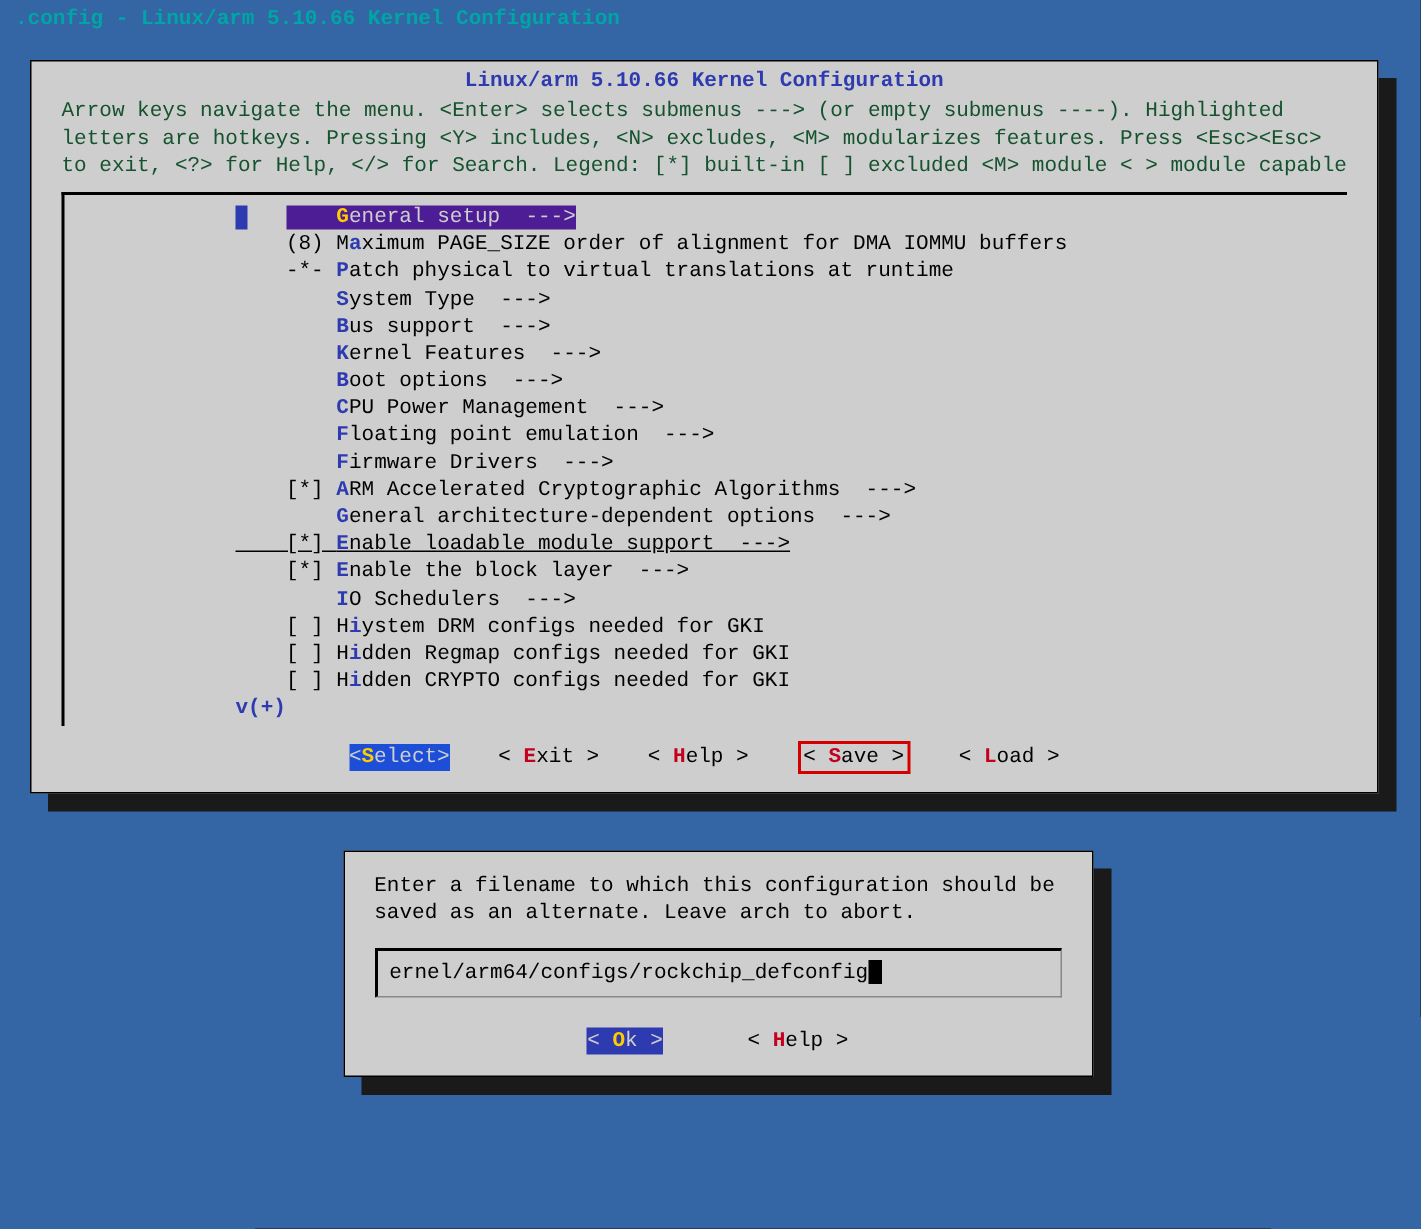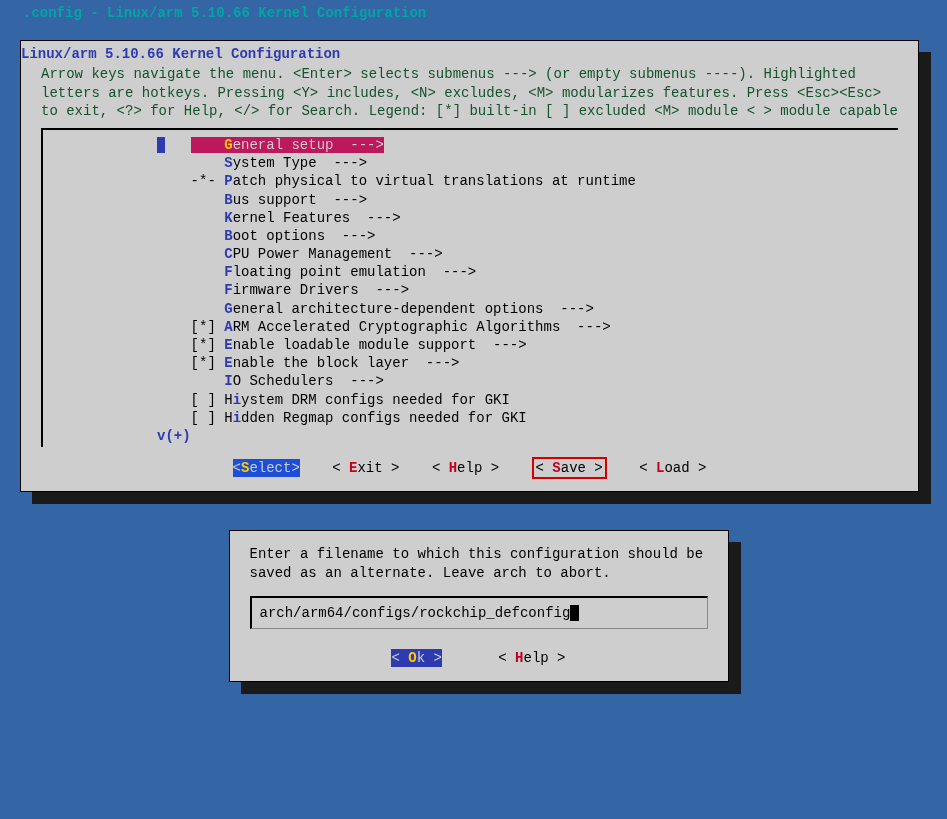--- a/index.html
+++ b/index.html
@@ -7,31 +7,32 @@
       font-family: 'Consolas', 'Monaco', 'Courier New', monospace;
       font-size: 14px;
       background: #3465a4;
       width: 947px;
       height: 819px;
       overflow: hidden;
       line-height: 1.3;
     }
     .term-title {
       color: #00a5a5;
-      padding: 4px 23px;
+      padding: 4px 10px;
       background: #3465a4;
       font-weight: bold;
     }
     .main-window {
       background: #cecece;
       margin: 14px 28px 8px 20px;
       position: relative;
       border: 1px solid #000;
     }
     .win-title {
+      text-align: center;
       color: #2e3bb0;
       font-weight: bold;
       padding-top: 4px;
     }
     .help-text {
       color: #14532d;
       padding: 2px 20px 8px 20px;
     }
     .menu-box {
       border-top: 2px solid #000;
@@ -41,21 +42,21 @@
       margin: 0 20px 2px 20px;
       padding: 6px 6px 2px 6px;
       background: #cecece;
     }
     .menu-line {
       color: #000;
       white-space: pre;
     }
     .hotkey { color: #c4001f; font-weight: bold; }
     .selected-line {
-      background: #be185d;
+      background: #4c1d95;
       color: #cecece;
       text-align: right;
     }
     .selected-line .hotkey { color: #ffcc00; }
     .scroll-indicator {
       color: #2e3bb0;
       font-weight: bold;
       padding-left: 108px;
     }
     .button-row {
@@ -138,83 +139,89 @@
 <div class="wrapshadow" style="margin: 14px 28px 8px 20px;">
 <div class="main-window" style="margin:0;">
   <div class="win-title">Linux/arm 5.10.66 Kernel Configuration</div>
   <div class="help-text">Arrow keys navigate the menu.  &lt;Enter&gt; selects submenus ---&gt; (or empty submenus ----).  Highlighted letters are hotkeys.  Pressing &lt;Y&gt; includes, &lt;N&gt; excludes, &lt;M&gt; modularizes features.  Press &lt;Esc&gt;&lt;Esc&gt; to exit, &lt;?&gt; for Help, &lt;/&gt; for Search.  Legend: [*] built-in  [ ] excluded  &lt;M&gt; module  &lt; &gt; module capable</div>
 
   <div class="menu-box" id="menu-container">
         <div style="padding-left: 108px;">
           <div class="menu-line"><span style="background: rgb(46, 59, 176);"> </span><span>   </span><span class="selected-line"><span>    </span><span class="hotkey">G</span><span>eneral setup  ---&gt;</span></span></div>
         </div>
         <div style="padding-left: 108px;">
+          <div class="menu-line"><span>    </span><span>(8) M</span><span class="hotkey-blue">a</span><span>ximum PAGE_SIZE order of alignment for DMA IOMMU buffers</span></div>
+        </div>
+        <div style="padding-left: 108px;">
+          <div class="menu-line"><span>    </span><span>-*- </span><span class="hotkey-blue">P</span><span>atch physical to virtual translations at runtime</span></div>
+        </div>
+        <div style="padding-left: 108px;">
           <div class="menu-line"><span>    </span><span>    </span><span class="hotkey-blue">S</span><span>ystem Type  ---&gt;</span></div>
         </div>
         <div style="padding-left: 108px;">
-          <div class="menu-line"><span>    </span><span>-*- </span><span class="hotkey-blue">P</span><span>atch physical to virtual translations at runtime</span></div>
-        </div>
-        <div style="padding-left: 108px;">
           <div class="menu-line"><span>    </span><span>    </span><span class="hotkey-blue">B</span><span>us support  ---&gt;</span></div>
         </div>
         <div style="padding-left: 108px;">
           <div class="menu-line"><span>    </span><span>    </span><span class="hotkey-blue">K</span><span>ernel Features  ---&gt;</span></div>
         </div>
         <div style="padding-left: 108px;">
           <div class="menu-line"><span>    </span><span>    </span><span class="hotkey-blue">B</span><span>oot options  ---&gt;</span></div>
         </div>
         <div style="padding-left: 108px;">
           <div class="menu-line"><span>    </span><span>    </span><span class="hotkey-blue">C</span><span>PU Power Management  ---&gt;</span></div>
         </div>
         <div style="padding-left: 108px;">
           <div class="menu-line"><span>    </span><span>    </span><span class="hotkey-blue">F</span><span>loating point emulation  ---&gt;</span></div>
         </div>
         <div style="padding-left: 108px;">
           <div class="menu-line"><span>    </span><span>    </span><span class="hotkey-blue">F</span><span>irmware Drivers  ---&gt;</span></div>
         </div>
         <div style="padding-left: 108px;">
+          <div class="menu-line"><span>    </span><span>[*] </span><span class="hotkey-blue">A</span><span>RM Accelerated Cryptographic Algorithms  ---&gt;</span></div>
+        </div>
+        <div style="padding-left: 108px;">
           <div class="menu-line"><span>    </span><span>    </span><span class="hotkey-blue">G</span><span>eneral architecture-dependent options  ---&gt;</span></div>
         </div>
-        <div style="padding-left: 108px;">
-          <div class="menu-line"><span>    </span><span>[*] </span><span class="hotkey-blue">A</span><span>RM Accelerated Cryptographic Algorithms  ---&gt;</span></div>
-        </div>
-        <div style="padding-left: 108px;">
+        <div style="padding-left: 108px; text-decoration: underline;">
           <div class="menu-line"><span>    </span><span>[*] </span><span class="hotkey-blue">E</span><span>nable loadable module support  ---&gt;</span></div>
         </div>
         <div style="padding-left: 108px;">
           <div class="menu-line"><span>    </span><span>[*] </span><span class="hotkey-blue">E</span><span>nable the block layer  ---&gt;</span></div>
         </div>
         <div style="padding-left: 108px;">
           <div class="menu-line"><span>    </span><span>    </span><span class="hotkey-blue">I</span><span>O Schedulers  ---&gt;</span></div>
         </div>
         <div style="padding-left: 108px;">
           <div class="menu-line"><span>    </span><span>[ ] H</span><span class="hotkey-blue">i</span><span>ystem DRM configs needed for GKI</span></div>
         </div>
         <div style="padding-left: 108px;">
           <div class="menu-line"><span>    </span><span>[ ] H</span><span class="hotkey-blue">i</span><span>dden Regmap configs needed for GKI</span></div>
+        </div>
+        <div style="padding-left: 108px;">
+          <div class="menu-line"><span>    </span><span>[ ] H</span><span class="hotkey-blue">i</span><span>dden CRYPTO configs needed for GKI</span></div>
         </div>
         <div class="scroll-indicator">v(+)</div>
       </div>
 
   <div class="button-row">
     <span class="tui-btn selected"><span>&lt;</span><span class="hk">S</span><span>elect&gt;</span></span>
     <span class="tui-btn"><span>&lt; </span><span class="hk">E</span><span>xit &gt;</span></span>
     <span class="tui-btn"><span>&lt; </span><span class="hk">H</span><span>elp &gt;</span></span>
     <span class="tui-btn highlighted"><span>&lt; </span><span class="hk">S</span><span>ave &gt;</span></span>
     <span class="tui-btn"><span>&lt; </span><span class="hk">L</span><span>oad &gt;</span></span>
   </div>
 </div>
 </div>
 
 <div class="dialog-container">
   <div class="dialog-frame">
   <div class="wrapshadow">
   <div class="dialog">
     <div class="dialog-text">Enter a filename to which this configuration should be saved as an alternate.  Leave arch to abort.</div>
-    <div class="input-box"><span>arch/arm64/configs/rockchip_defconfig</span><span class="cursor-block"></span></div>
+    <div class="input-box"><span>ernel/arm64/configs/rockchip_defconfig</span><span class="cursor-block"></span></div>
     <div class="dialog-btns">
       <span class="dlg-btn sel"><span>&lt;  </span><span class="hk">O</span><span>k  &gt;</span></span>
       <span class="dlg-btn"><span>&lt; </span><span class="hk">H</span><span>elp &gt;</span></span>
     </div>
   </div>
   </div>
   </div>
 </div>
 
 </body></html>

